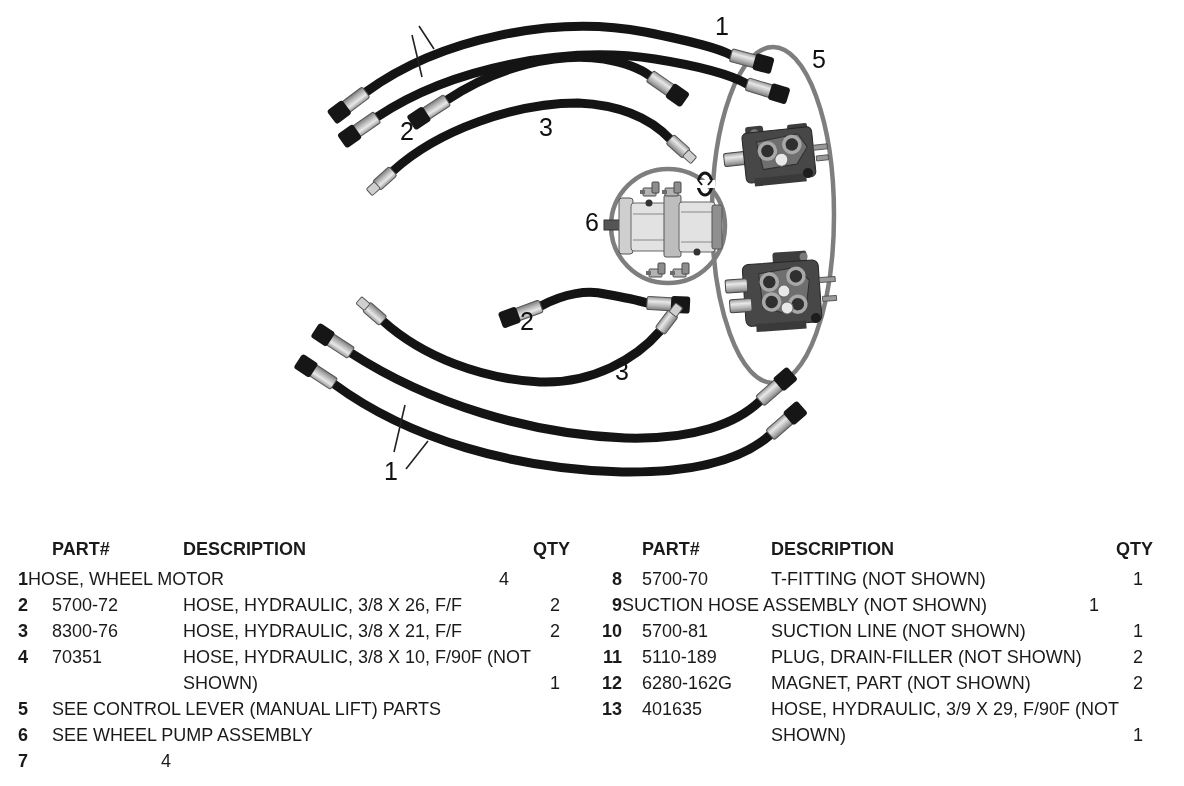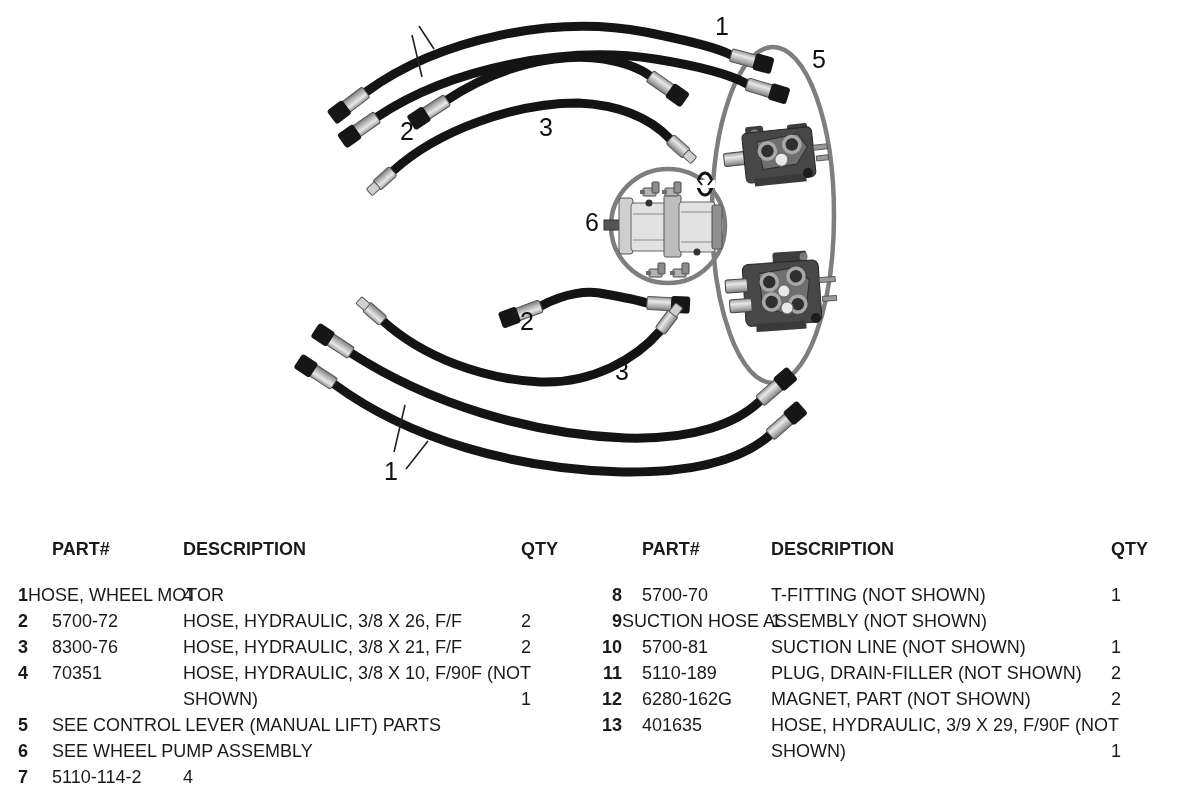--- a/index.html
+++ b/index.html
@@ -8,28 +8,28 @@
   svg.diagram { position:absolute; top:0; left:0; }
   .callout { font-family:"Liberation Sans", sans-serif; font-size:25px; fill:#101010; text-anchor:middle; }
 
   .tables { position:absolute; top:536px; left:0; width:1184px; }
   .ptable { position:absolute; top:0; }
   .t-left  { left:6px;   width:566px; }
   .t-right { left:594px; width:561px; }
   .trow { display:grid; }
   .t-left  .trow { grid-template-columns:22px 155px 338px 51px; }
   .t-right .trow { grid-template-columns:28px 149px 340px 44px; }
-  .thead { margin-bottom:20px; }
+  .thead { margin-bottom:4px; }
   .thead .c { font-weight:bold; }
   .c { font-size:18px; line-height:26px; white-space:pre; }
   .c-num { text-align:right; font-weight:bold; }
   .t-left  .c-part { padding-left:24px; }
   .t-right .c-part { padding-left:20px; }
   .c-wide { grid-column:2 / span 2; }
-  .c-qty { text-align:left; padding-right:12px; align-self:end; }
+  .c-qty { text-align:right; padding-right:12px; align-self:end; }
   .thead .c-qty { padding-right:2px; align-self:auto; }
 </style>
 </head>
 <body>
 
 <div class="page">
 
   <svg class="diagram" width="1184" height="535" viewBox="0 0 1184 535">
     <defs>
       <linearGradient id="metal" x1="0" y1="0" x2="0" y2="1">
@@ -207,21 +207,20 @@
           <div class="c c-part c-wide">SEE CONTROL LEVER (MANUAL LIFT) PARTS</div>
           <div class="c c-qty"></div>
         </div>
         <div class="trow">
           <div class="c c-num">6</div>
           <div class="c c-part c-wide">SEE WHEEL PUMP ASSEMBLY</div>
           <div class="c c-qty"></div>
         </div>
         <div class="trow">
           <div class="c c-num">7</div>
-          <div class="c c-part">5110-114-2</div>
           <div class="c c-qty">4</div>
         </div>
       </section>
     <section class="ptable t-right">
         <div class="trow thead">
           <div class="c c-num"></div>
           <div class="c c-part">PART#</div>
           <div class="c c-desc">DESCRIPTION</div>
           <div class="c c-qty">QTY</div>
         </div>

